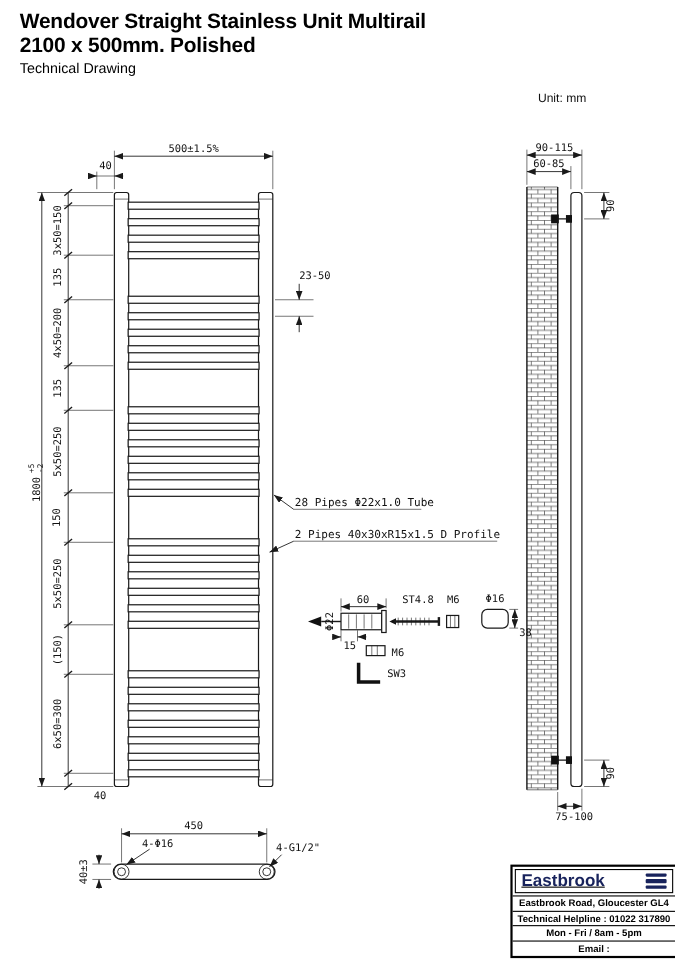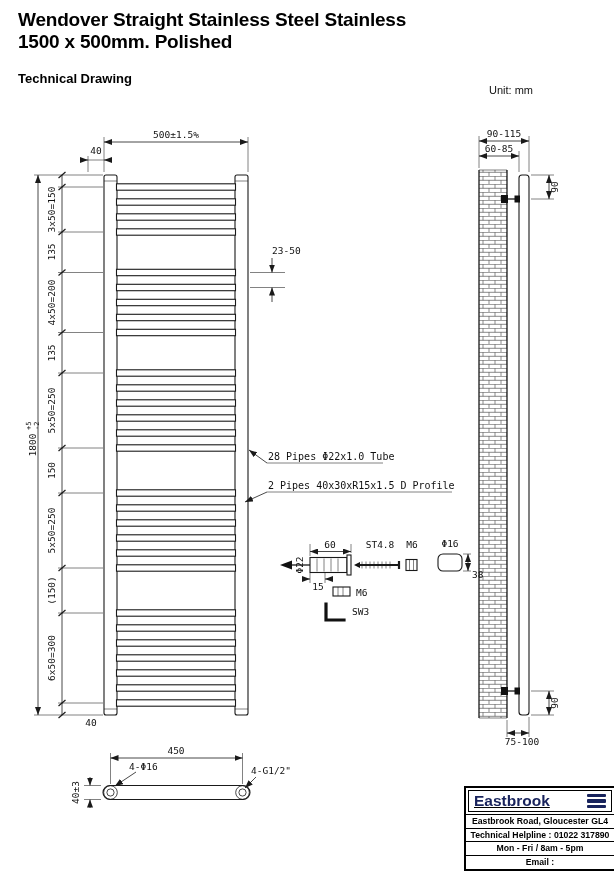--- a/index.html
+++ b/index.html
@@ -1,19 +1,19 @@
 <!DOCTYPE html>
 <html><head>
 <meta charset="utf-8">
 <style>
   html,body{margin:0;padding:0;}
   body{width:614px;height:875px;position:relative;background:#fff;font-family:"Liberation Sans",sans-serif;overflow:hidden;}
   .page-header{position:absolute;top:9px;left:18px;z-index:2;}
   .title{font-size:19px;font-weight:bold;color:#000;line-height:22px;letter-spacing:-0.2px;}
-  .subtitle{font-size:13px;font-weight:bold;color:#000;margin-top:18px;}
+  .subtitle{font-size:13px;font-weight:normal;color:#000;margin-top:1px;}
   .unit-label{position:absolute;top:84px;left:489px;font-family:Liberation Sans, sans-serif;font-size:11px;color:#111;z-index:2;}
   #drawing{position:absolute;top:0;left:0;z-index:1;}
   #drawing text{font-family:"DejaVu Sans Mono",monospace;font-size:9.5px;fill:#111;}
   #drawing text.co{font-size:10px;}
   #drawing text.tol{font-size:7px;}
   .outline{fill:#fff;stroke:#1a1a1a;stroke-width:1.1;}
   .solid{fill:#111;stroke:none;}
   .dim{stroke:#1a1a1a;stroke-width:0.8;fill:none;}
   .thin{stroke:#1a1a1a;stroke-width:0.55;fill:none;}
   .med{stroke:#1a1a1a;stroke-width:1.3;fill:none;}
@@ -25,22 +25,22 @@
   .brand{font-weight:bold;font-size:15.5px;color:#18235c;}
   .logo-bars{display:flex;flex-direction:column;gap:2px;}
   .logo-bars i{display:block;width:19px;height:3.5px;background:#18235c;border-radius:1px;}
   .info-row{border-top:1px solid #000;font-size:8.7px;font-weight:bold;text-align:center;line-height:12px;height:12.5px;color:#000;overflow:hidden;}
   .info-row.first{margin-top:2px;}
 </style>
 </head>
 <body>
 
 <div class="page-header">
-  <div class="title">Wendover Straight Stainless Steel Stainless</div>
-  <div class="title">1500 x 500mm. Polished</div>
+  <div class="title">Wendover Straight Stainless Unit Multirail</div>
+  <div class="title">2100 x 500mm. Polished</div>
   <div class="subtitle">Technical Drawing</div>
 </div>
 <div class="unit-label">Unit: mm</div>
 
 <svg id="drawing" width="614" height="875" viewBox="0 0 614 875">
   <defs>
     <marker id="ah" viewBox="0 0 8 6" refX="8" refY="3" markerWidth="8" markerHeight="6" orient="auto-start-reverse" markerUnits="userSpaceOnUse">
       <path d="M0 0 L8 3 L0 6 Z" fill="#1a1a1a"></path>
     </marker>
     <pattern id="brick" width="12" height="8" patternUnits="userSpaceOnUse">

